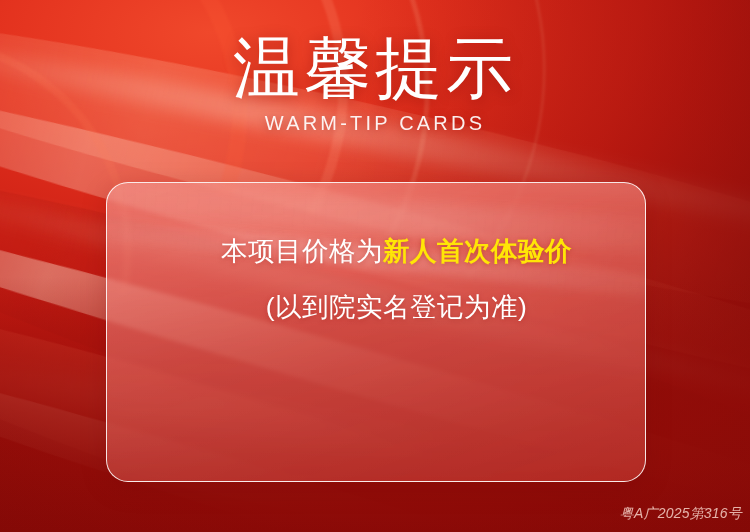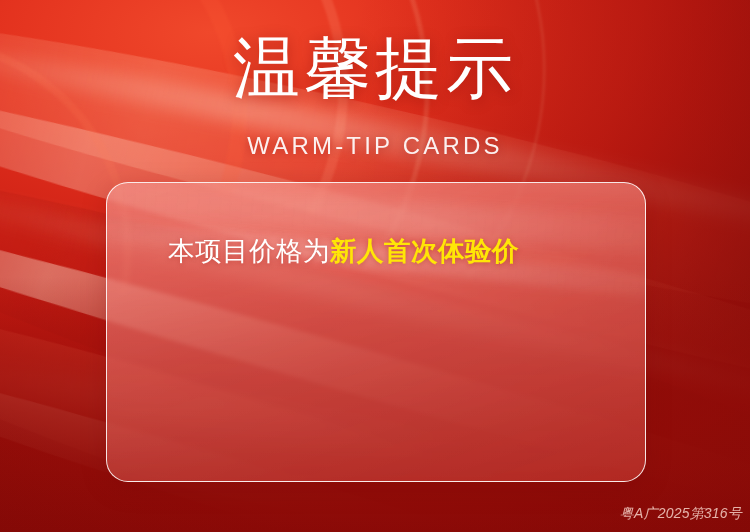--- a/index.html
+++ b/index.html
@@ -111,22 +111,22 @@
   .title {
     font-size: 67px;
     line-height: 1.02;
     font-weight: 300;
     color: #ffffff;
     letter-spacing: 4px;
     text-shadow: 0 2px 14px rgba(120,8,5,0.45);
     white-space: nowrap;
   }
   .subtitle {
-    margin-top: 30px;
-    font-size: 24px;
+    margin-top: 10px;
+    font-size: 20px;
     font-weight: 300;
     color: rgba(255,255,255,0.92);
     letter-spacing: 3.2px;
     text-shadow: 0 1px 8px rgba(120,8,5,0.40);
     white-space: nowrap;
   }
 
   
   .card {
     position: absolute;
@@ -174,20 +174,21 @@
     top: 40px;
     right: 20px;
   }
   .line {
     color: #ffffff;
     font-size: 26.5px;
     line-height: 56px;
     letter-spacing: 0.5px;
     white-space: nowrap;
     text-shadow: 0 1px 5px rgba(140,18,12,0.35);
+    text-align: center;
   }
   .hl {
     color: #ffe606;
     font-weight: 700;
     text-shadow: 0 1px 5px rgba(150,30,10,0.38);
   }
 
   
   .footer {
     position: absolute;
@@ -240,20 +241,23 @@
   <div class="card">
     <div class="card-sheen"></div>
     <div class="card-sheen2"></div>
 
     <div class="lines">
 
       <div class="line">
         <span>本项目价格为</span><span class="hl">新人首次体验价</span><span></span>
       </div>
 
+      <div class="line">
+        <span>(以到院实名登记为准)</span><span class="hl"></span><span></span>
+      </div>
 
 
 
     </div>
   </div>
 
   <div class="footer">粤A广2025第316号</div>
 
 </div>
 

